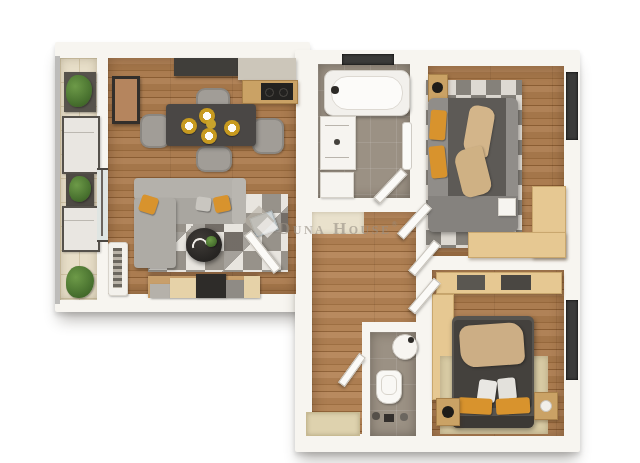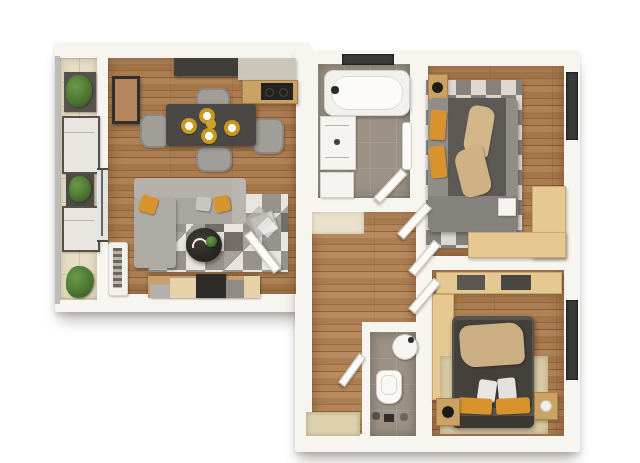--- a/index.html
+++ b/index.html
@@ -168,20 +168,23 @@
   <div class="abs" style="left:306px;top:412px;width:52px;height:22px;background:#ded2ae;border:1px solid #c8ba92;z-index:5;box-shadow:inset 0 0 4px rgba(90,75,40,.3);"></div>
 
   <div class="abs door-leaf" style="left:258px;top:228px;width:7px;height:46px;transform:rotate(-38deg);"></div>
   <div class="abs door-leaf" style="left:410px;top:200px;width:7px;height:40px;transform:rotate(42deg);"></div>
   <div class="abs door-leaf" style="left:420px;top:238px;width:7px;height:38px;transform:rotate(40deg);"></div>
   <div class="abs door-leaf" style="left:420px;top:276px;width:7px;height:38px;transform:rotate(40deg);"></div>
   <div class="abs door-leaf" style="left:348px;top:352px;width:6px;height:34px;transform:rotate(36deg);"></div>
 
   <div class="abs wm-diamond" style="left:248px;top:210px;width:22px;height:22px;background:rgba(185,178,168,.65);"></div>
   <div class="abs wm-diamond" style="left:260px;top:220px;width:15px;height:15px;background:rgba(250,248,244,.65);"></div>
+  <div class="abs wm-text" style="left:278px;top:219px;">
+    <span>Duna House</span><sup>®</sup>
+  </div>
 
   <div class="abs" style="left:362px;top:322px;width:66px;height:126px;background:#f7f5f0;z-index:4;">
     <div class="abs tile-bath" style="left:8px;top:10px;width:46px;height:104px;"></div>
     <div class="abs" style="left:30px;top:12px;width:24px;height:24px;background:#f7f5f1;border:1px solid #c9c4bc;border-radius:50%;box-shadow:1px 1px 2px rgba(0,0,0,.3);">
       <div class="abs" style="left:15px;top:2px;width:6px;height:6px;background:#2c2a27;border-radius:50%;"></div>
     </div>
     <div class="abs" style="left:14px;top:48px;width:24px;height:32px;background:#f9f8f5;border:1px solid #cfcbc3;border-radius:7px 7px 11px 11px;box-shadow:1px 1px 2px rgba(0,0,0,.3);">
       <div class="abs" style="left:4px;top:4px;width:14px;height:18px;border:1px solid #d8d4cc;border-radius:6px;"></div>
     </div>
     <div class="abs" style="left:10px;top:90px;width:8px;height:8px;background:#55504a;border-radius:50%;"></div>

